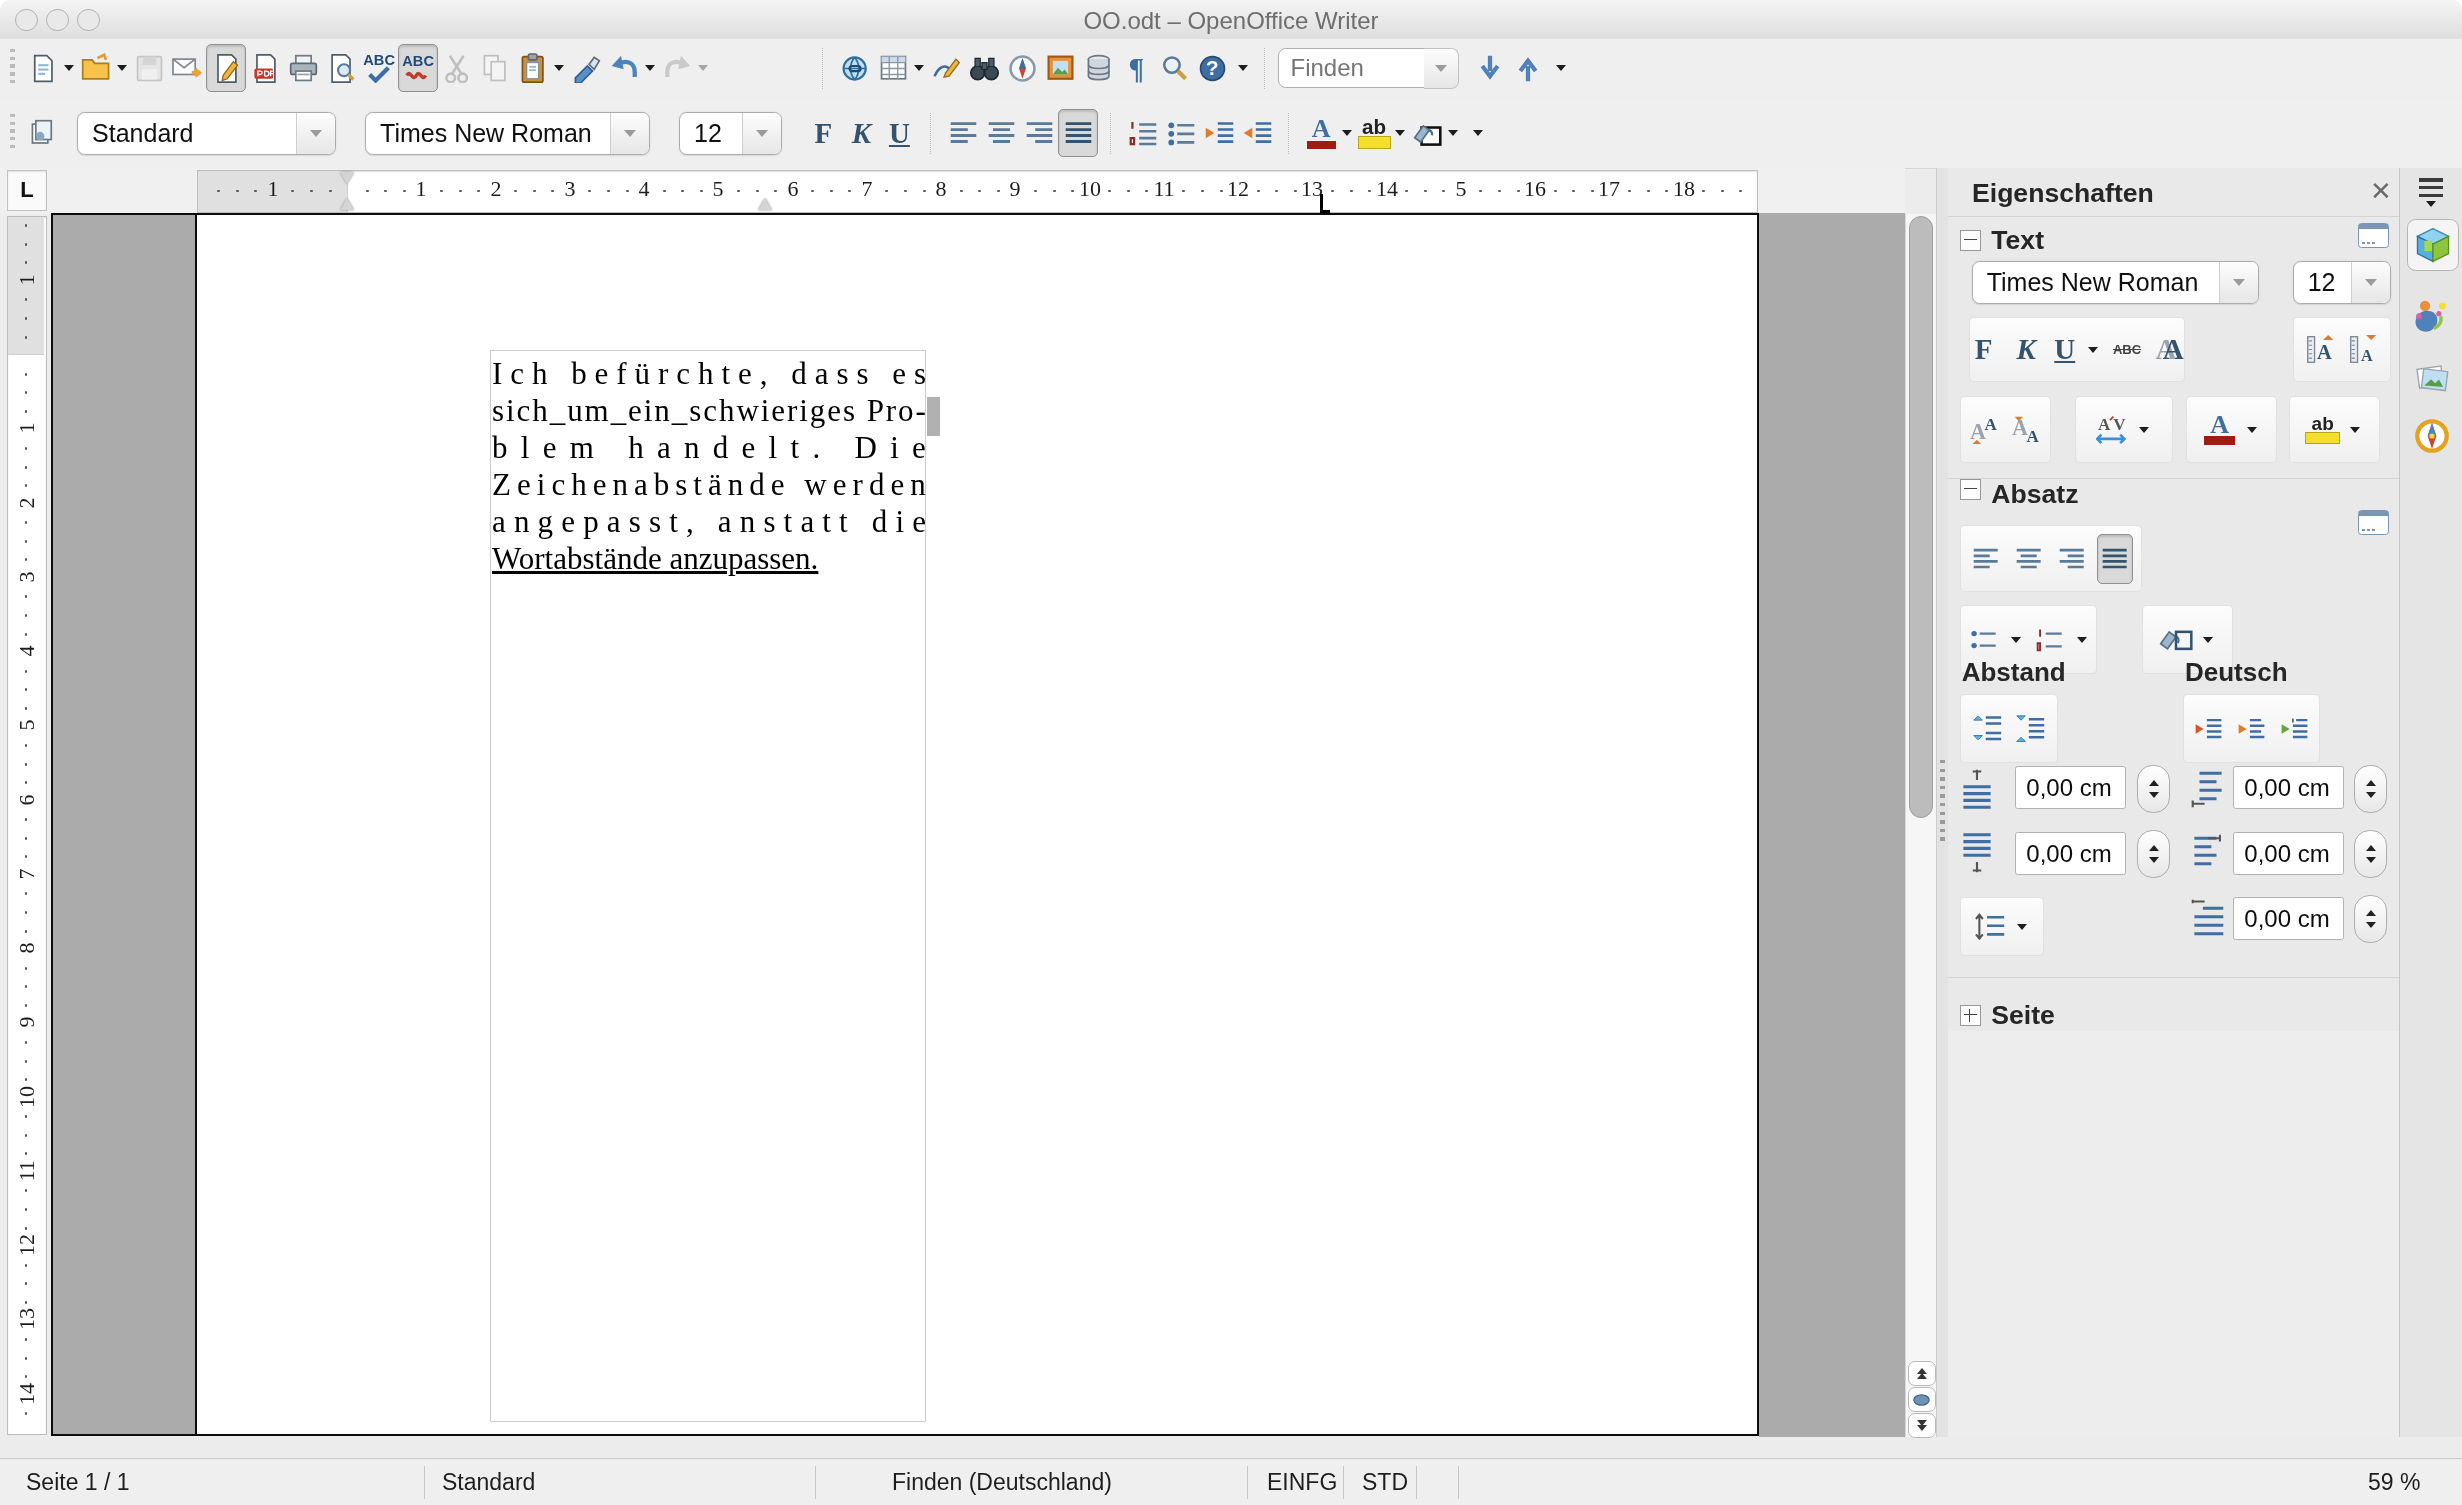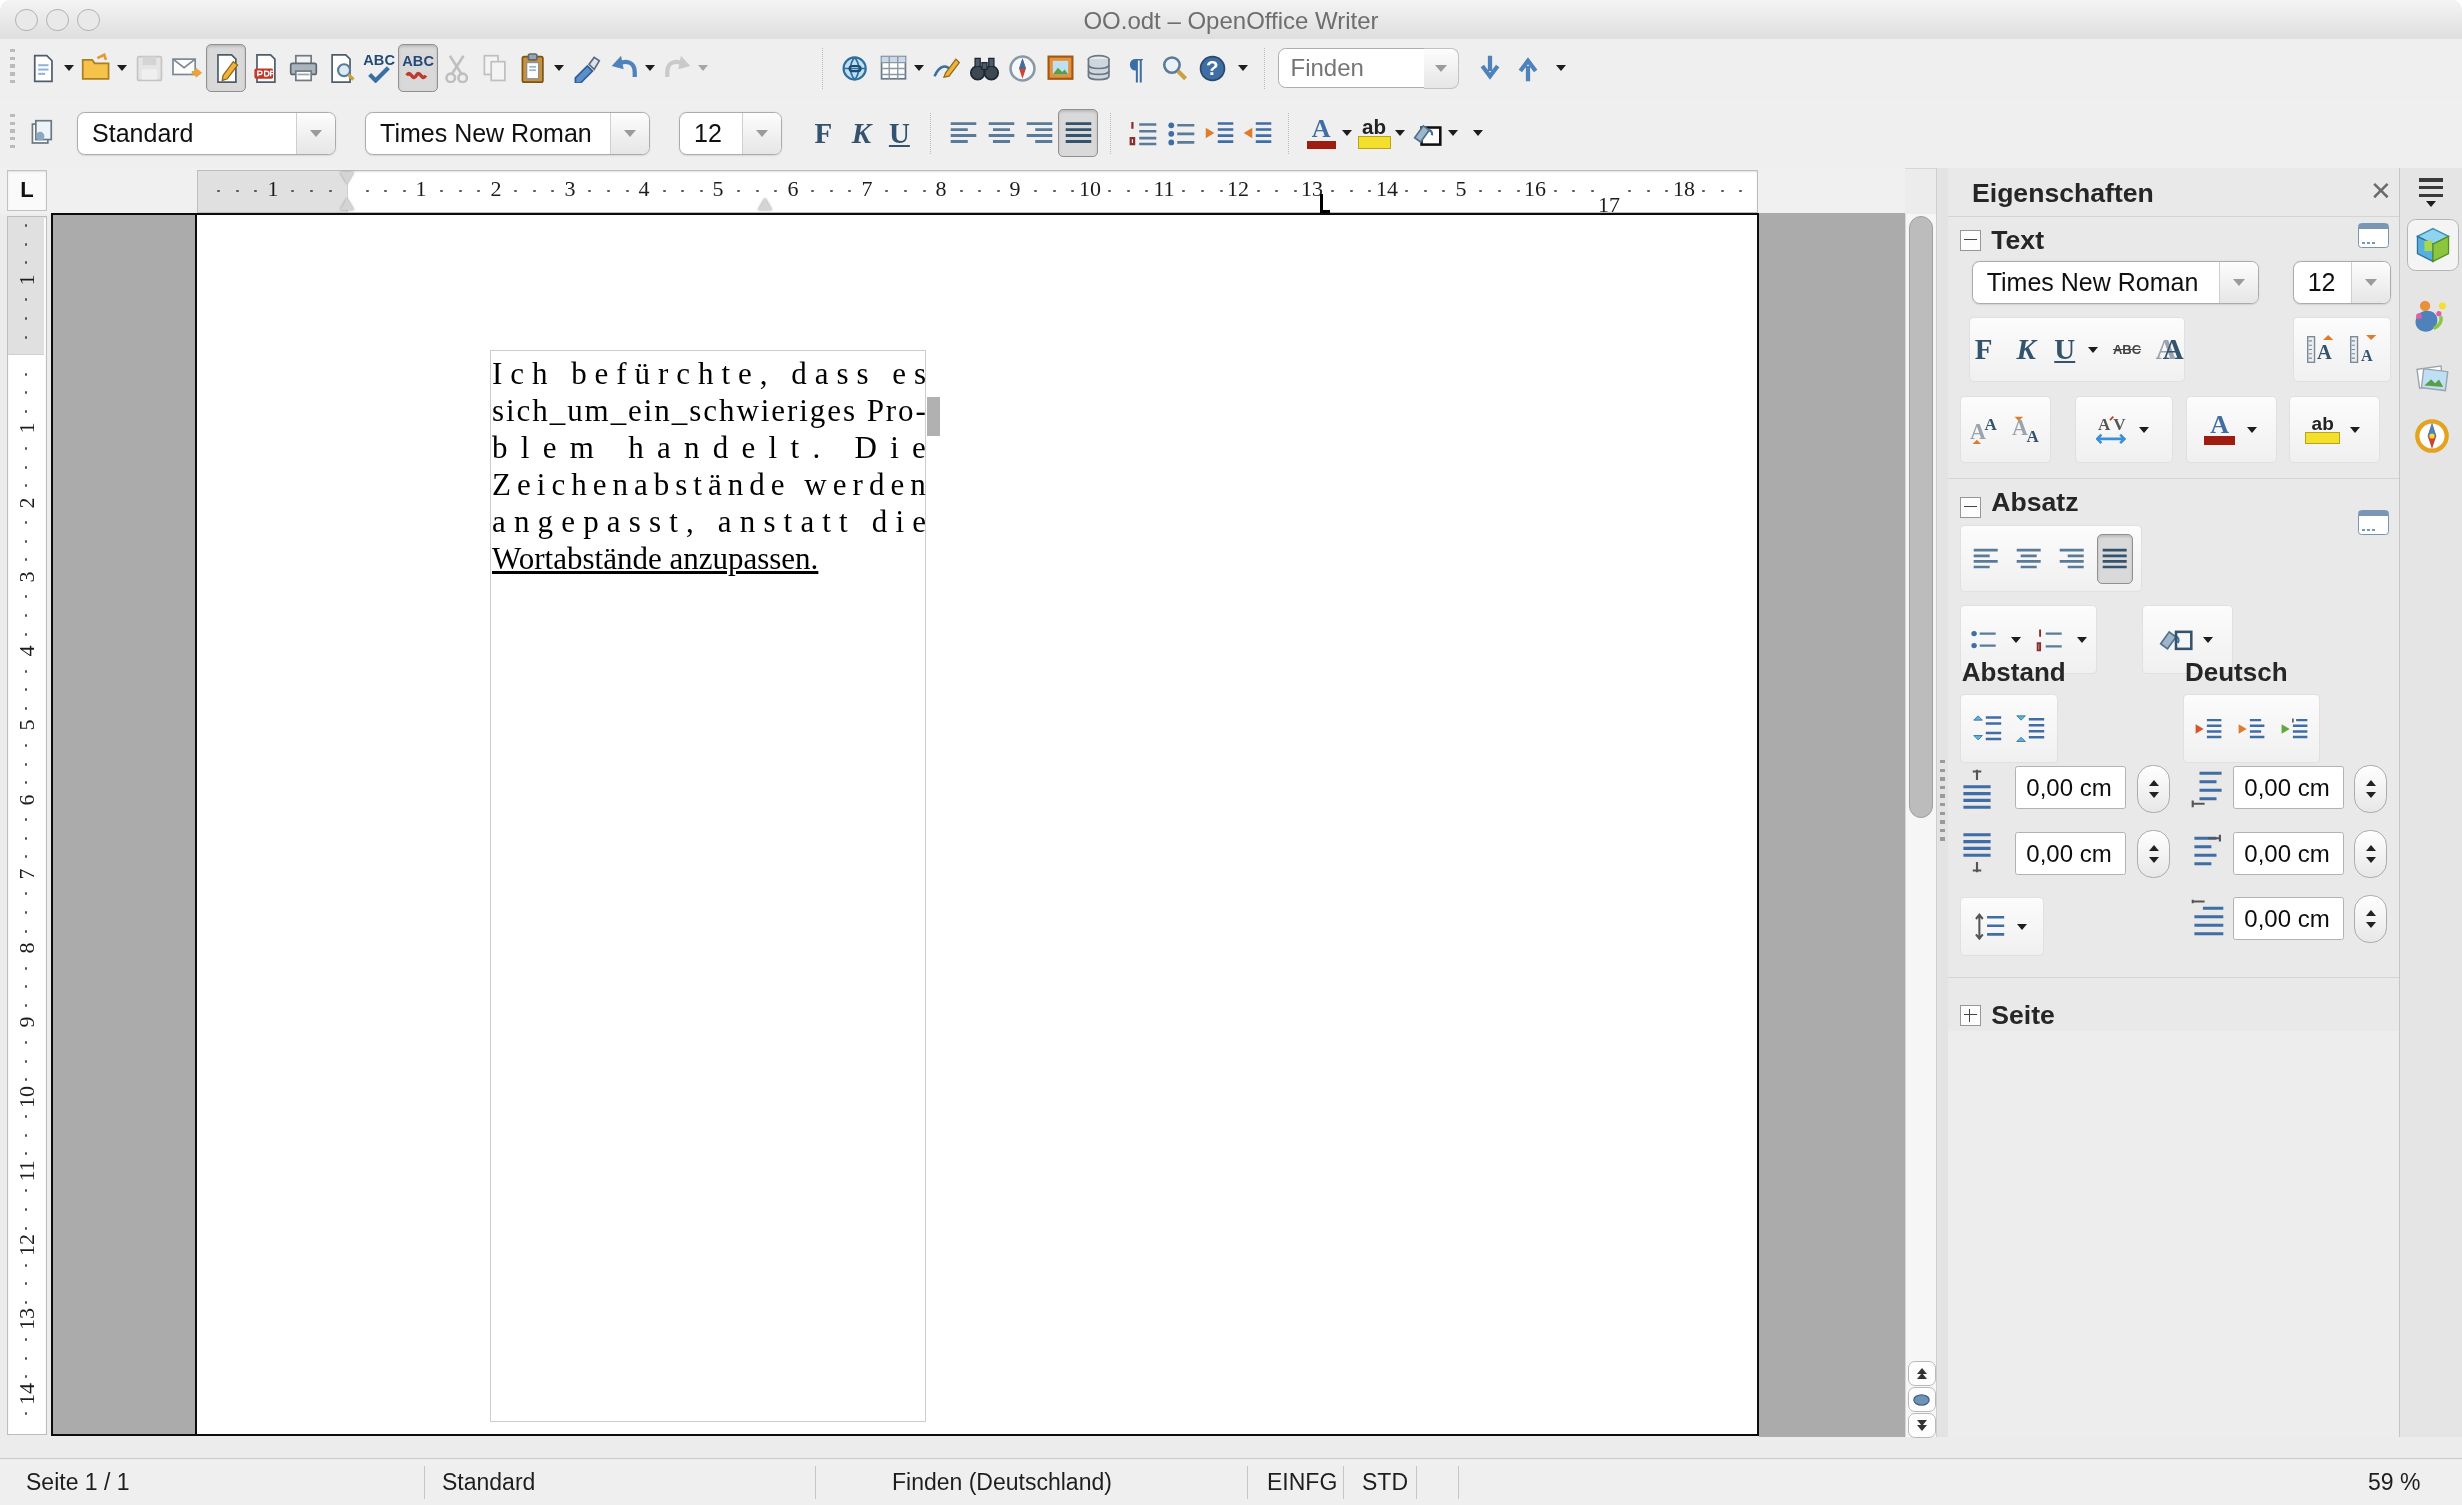--- a/index.html
+++ b/index.html
@@ -474,21 +474,21 @@
         <span class="rnum" style="left: 669px;">7</span>
         <span class="rnum" style="left: 743px;">8</span>
         <span class="rnum" style="left: 817px;">9</span>
         <span class="rnum" style="left: 892px;">10</span>
         <span class="rnum" style="left: 966px;">11</span>
         <span class="rnum" style="left: 1040px;">12</span>
         <span class="rnum" style="left: 1114px;">13</span>
         <span class="rnum" style="left: 1189px;">14</span>
         <span class="rnum" style="left: 1263px;">5</span>
         <span class="rnum" style="left: 1337px;">16</span>
-        <span class="rnum" style="left: 1411px; margin-top: 16px;">17</span>
+        <span class="rnum" style="left: 1411px;">17</span>
         <span class="rnum" style="left: 1486px;">18</span>
         <span class="rdot" style="left: 19px; top: 19px;"></span>
         <span class="rdot" style="left: 38px; top: 19px;"></span>
         <span class="rdot" style="left: 56px; top: 19px;"></span>
         <span class="rdot" style="left: 93px; top: 19px;"></span>
         <span class="rdot" style="left: 112px; top: 19px;"></span>
         <span class="rdot" style="left: 131px; top: 19px;"></span>
         <span class="rdot" style="left: 168px; top: 19px;"></span>
         <span class="rdot" style="left: 186px; top: 19px;"></span>
         <span class="rdot" style="left: 205px; top: 19px;"></span>
@@ -872,21 +872,21 @@
     <div class="grp" style="left:341px;top:228px;width:89px;height:65px">
       <span class="sbtn" style="flex-direction:column">
         <span style="font-size:19px;font-weight:bold;color:#222;line-height:17px">ab</span>
         <span style="width:33px;height:10.3px;background:#f4df2d;border:0.9px solid #b8a41a"></span>
       </span>
         <span class="dd"></span>
     </div>
 
     <div class="sdiv" style="top:310px"></div>
 
-    <div class="abs" style="left:12px;top:319px;display:flex;align-items:flex-end">
+    <div class="abs" style="left:12px;top:311px;display:flex;align-items:flex-start">
       <span class="colbox">
           <span class="h"></span>
         </span>
       <span class="sectitle" style="margin-left:10.3px">Absatz</span>
     </div>
     <div class="abs panelic" style="left:410px;top:317px"></div>
 
     <div class="grp" style="left:12px;top:357px;width:180px;height:65px">
       <span class="sbtn">
           <svg class="ic" width="27.4" height="24" viewBox="0 0 34 30">

